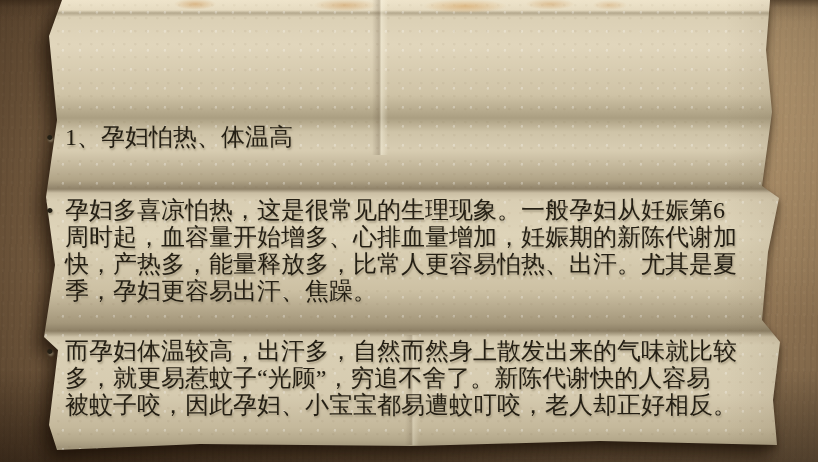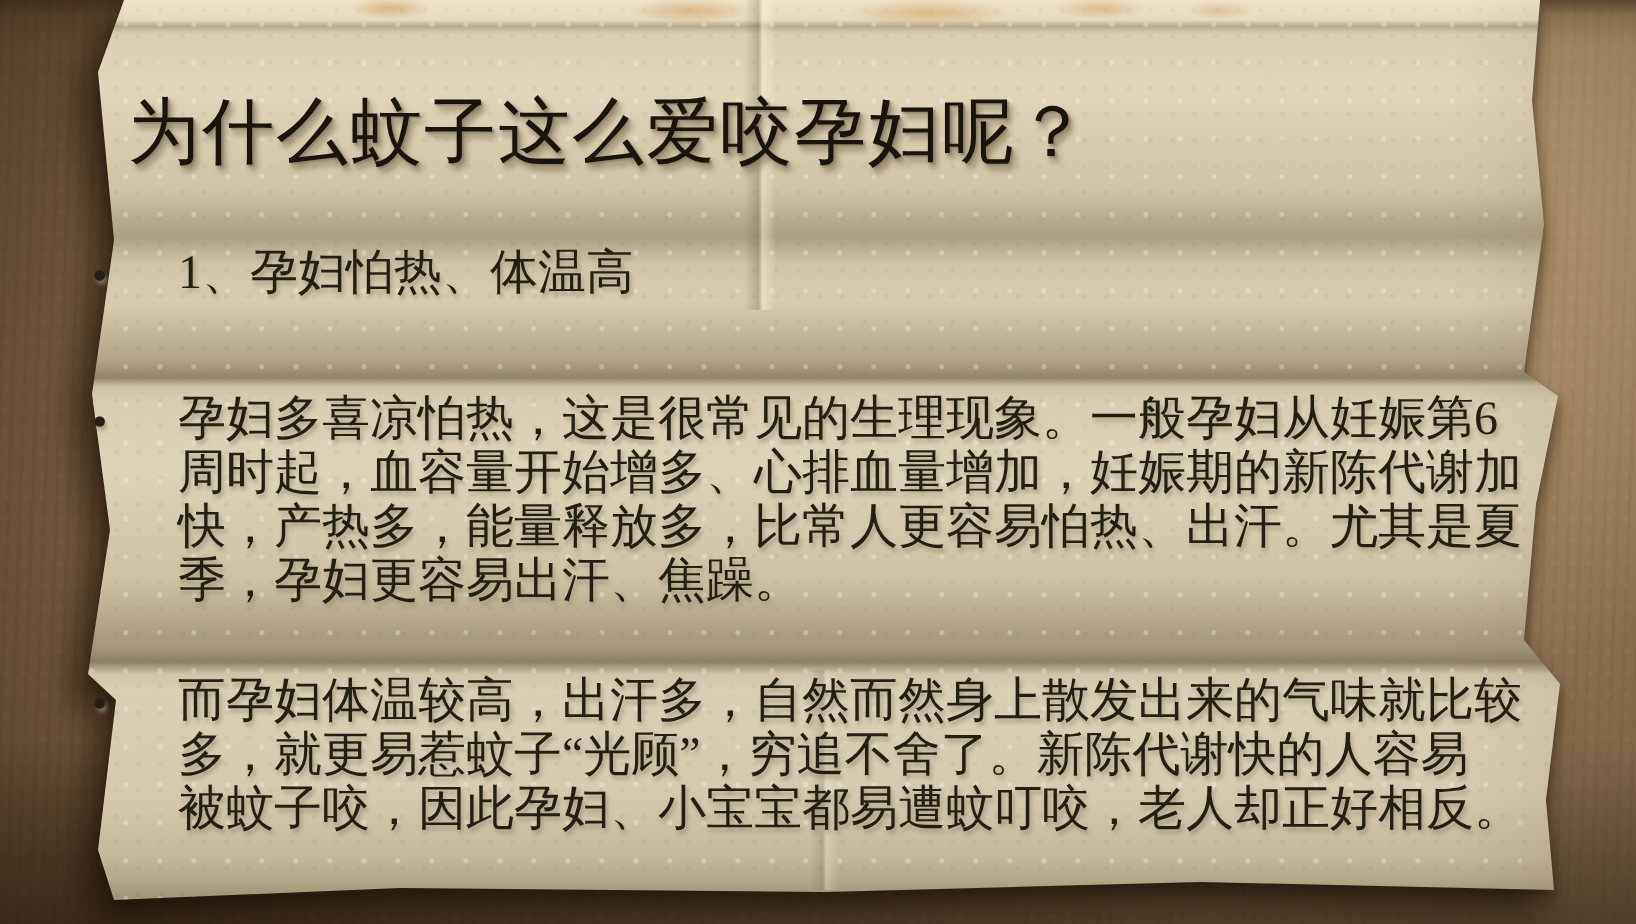--- a/index.html
+++ b/index.html
@@ -76,38 +76,36 @@
   .item.i1{margin-top:46px;}
   .item.i2{margin-top:33px;}
   .marker{
     flex:0 0 19px;font-size:22px;line-height:27px;color:#241f14;
     text-shadow:1px 2px 2px rgba(150,138,112,0.7);
   }
   .btext{
     width:700px;font-size:24px;line-height:27px;color:#241f14;
     white-space:pre-line;
     text-shadow:1px 2px 2px rgba(150,138,112,0.7);
-    margin-left:24px;
   }
 </style>
 </head>
 <body>
 
 <div class="stage">
   <div class="bg"></div>
 
   <div class="paper-shadow">
     <div class="paper">
       <div class="stain-strip"></div>
       <div class="crease-v-top"></div>
       <div class="crease-v-bottom"></div>
     </div>
   </div>
 
-  <div class="title">为什么蚊子这么爱咬孕妇呢？</div>
 
   <div class="content">
       <div class="item i0">
         <span class="marker">•</span>
         <div class="btext">1、孕妇怕热、体温高</div>
       </div>
       <div class="item i1">
         <span class="marker">•</span>
         <div class="btext">孕妇多喜凉怕热，这是很常见的生理现象。一般孕妇从妊娠第6
 周时起，血容量开始增多、心排血量增加，妊娠期的新陈代谢加

